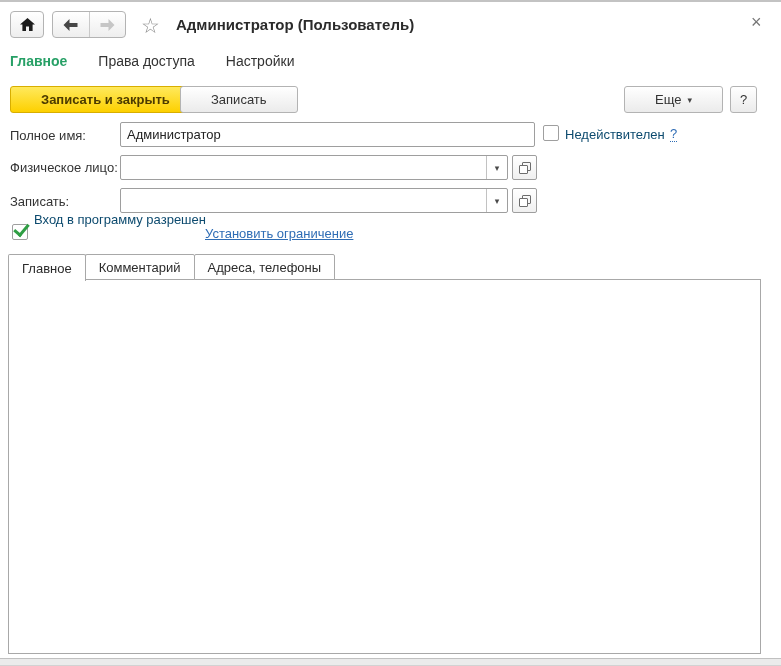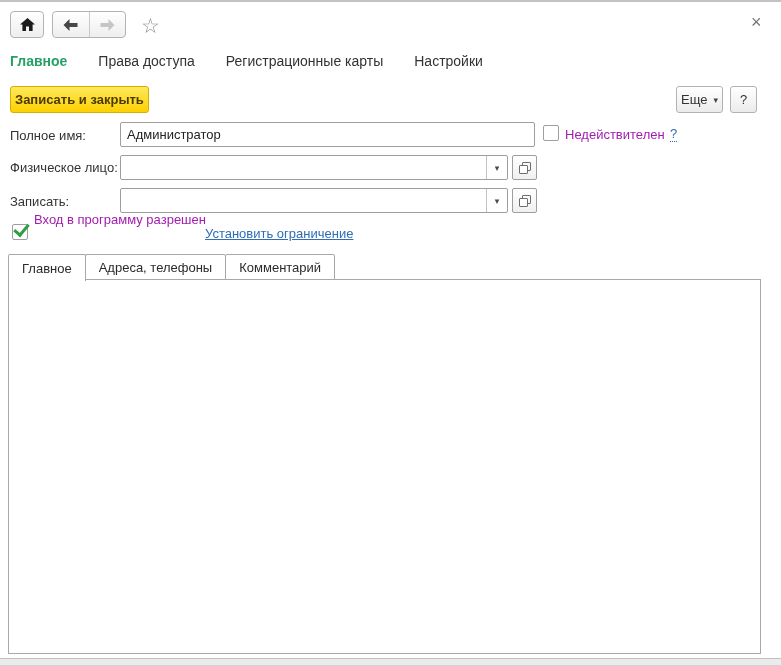--- a/index.html
+++ b/index.html
@@ -26,21 +26,21 @@
 
   
   .menu { position:absolute; left:10px; top:51px; display:flex; gap:31px; font-size:14px; }
   .menu-item { color:#333; cursor:pointer; white-space:nowrap; }
   .menu-item.active { color:#27a066; font-weight:bold; }
 
   
   .btn {
     position:absolute; height:27px; border:1px solid #b3b3b3; border-radius:3px;
     background:linear-gradient(#ffffff,#ebebeb); color:#333; font-size:13px;
-    display:inline-flex; align-items:center; justify-content:center; padding:0 4px;
+    display:inline-flex; align-items:center; justify-content:center; padding:0 30px;
     font-family:"Liberation Sans", sans-serif; cursor:pointer; white-space:nowrap;
   }
   .btn-primary {
     border-color:#d8ae00; background:linear-gradient(#ffe95c,#fdd000);
     color:#4c3b00; font-weight:bold;
   }
   .btn-arrow { font-size:9px; color:#444; margin-left:6px; }
 
   
   .lbl { position:absolute; font-size:13px; color:#333; white-space:nowrap; }
@@ -76,21 +76,21 @@
 
   
   .cb {
     position:absolute; width:16px; height:16px; background:#fff;
     border:1px solid #9f9f9f; border-radius:2px; cursor:pointer;
   }
   .cb.checked::after {
     content:""; position:absolute; left:4px; top:-4px; width:6px; height:12px;
     border-right:3px solid #2f9e44; border-bottom:3px solid #2f9e44; transform:rotate(40deg);
   }
-  .cb-label { position:absolute; font-size:13px; color:#a21caf; white-space:nowrap; cursor:default; }
+  .cb-label { position:absolute; font-size:13px; color:#0c4a6e; white-space:nowrap; cursor:default; }
   .focus-ring {
     position:absolute; border:2px solid #e0a417; border-radius:3px; padding:1px;
     width:22px; height:22px;
   }
   .focus-ring .cb { position:relative; left:0; top:0; }
 
   .link { position:absolute; font-size:13px; color:#2f6db5; text-decoration:underline; white-space:nowrap; cursor:pointer; }
   .help-dotted { position:absolute; font-size:13px; color:#2f6db5; border-bottom:1px dotted #2f6db5; cursor:pointer; }
 
   
@@ -143,30 +143,31 @@
     <div class="nav-half">
       <span style="display:flex;">
         <svg width="15" height="12" viewBox="0 0 15 12">
             <path d="M8.5 0 L14.5 6 L8.5 12 L8.5 8 L0.5 8 L0.5 4 L8.5 4 Z" fill="#c6c6c6"></path>
           </svg>
       </span>
     </div>
   </div>
 
   <div class="abs star" style="left:141px; top:13px;">☆</div>
+  <div class="abs win-title" style="left:176px; top:14px;">Администратор (Пользователь)</div>
   <div class="abs close-x" style="left:751px; top:11px;">×</div>
 
   <div class="menu">
     <span class="menu-item active">Главное</span>
     <span class="menu-item">Права доступа</span>
-    <span class="menu-item">Регистрационные карты</span>
     <span class="menu-item">Настройки</span>
   </div>
 
   <button class="btn btn-primary" style="left:10px; top:84px;">Записать и закрыть</button>
+  <button class="btn" style="left:180px; top:84px;">Записать</button>
   <button class="btn" style="right:58px; top:84px;">
     <span>Еще</span>
     <span class="btn-arrow">▾</span>
   </button>
   <button class="btn" style="right:24px; top:84px; width:27px; padding:0;">?</button>
 
   <div class="lbl" style="left:10px; top:126px;">Полное имя:</div>
   <input class="input" style="left: 120px; top: 120px; width: 415px; height: 25px;" value="Администратор">
   <div class="cb" style="left:543px; top:123px;"></div>
   <div class="cb-label" style="left:565px; top:125px;">Недействителен</div>
@@ -193,22 +194,22 @@
   <div class="sq-btn" style="left:512px; top:186px; width:25px; height:25px;">
     <span class="open-icon"></span>
   </div>
 
   <div class="cb checked" style="left:12px; top:222px;"></div>
   <div class="cb-label" style="left:34px; top:210px;">Вход в программу разрешен</div>
   <div class="link" style="left:205px; top:224px;">Установить ограничение</div>
 
   <div class="tabs">
     <div class="tab active">Главное</div>
+    <div class="tab">Комментарий</div>
     <div class="tab">Адреса, телефоны</div>
-    <div class="tab">Комментарий</div>
   </div>
   <div class="panel"></div>
 
   <div class="lbl" style="left:18px; top:294px;">Имя (для входа):</div>
   <input class="input" style="left: 122px; top: 288px; width: 296px; height: 25px;" value="Администратор">
 
   <div class="focus-ring" style="left:20px; top:325px;">
     <div class="cb checked"></div>
   </div>
   <div class="cb-label" style="left:47px; top:330px;">Аутентификация 1С:Предприятия</div>

